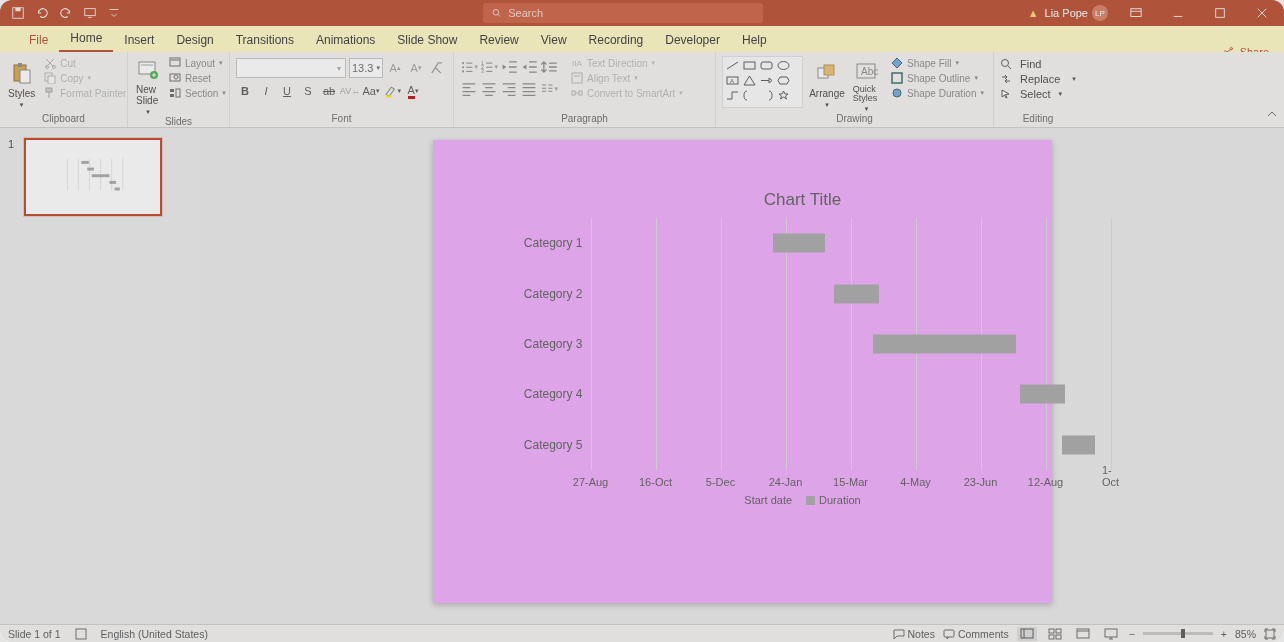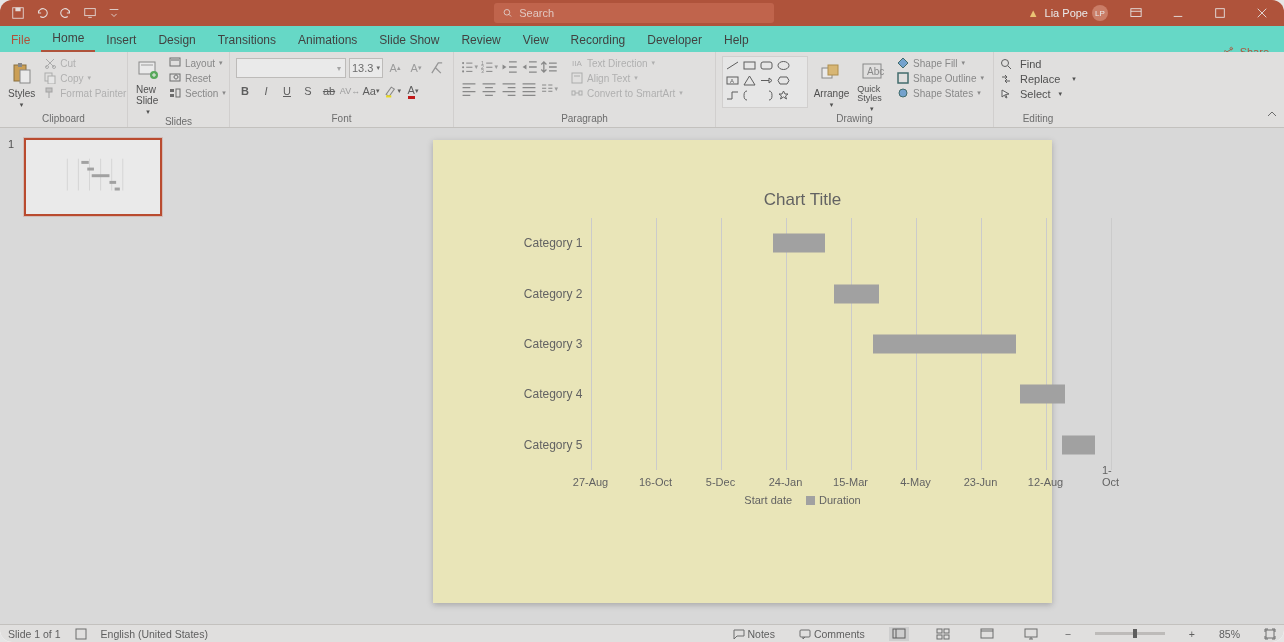--- a/index.html
+++ b/index.html
@@ -5,33 +5,33 @@
     * { margin: 0; padding: 0; box-sizing: border-box; font-family: "Segoe UI", Arial, sans-serif; }
     body { background: #e5e5e5; width: 1284px; height: 642px; overflow: hidden; position: relative; }
     .outer { width: 1284px; height: 642px; background: #f0f0f0; border-radius: 12px; overflow: hidden; position: relative; }
 
     
     .titlebar { height: 26px; background: #b7472a; display: flex; align-items: center; position: relative; color: #fff; font-size: 11px; }
     .qat { display: flex; align-items: center; gap: 8px; padding-left: 10px; }
     .qat-btn { width: 16px; height: 16px; display: flex; align-items: center; justify-content: center; cursor: pointer; opacity: 0.9; }
     .qat-btn svg { width: 14px; height: 14px; }
     .title-center { position: absolute; left: 50%; top: 50%; transform: translate(-50%, -50%); color: #f0d0c8; font-size: 11px; pointer-events: none; }
-    .search-wrap { position:absolute; left:494px; top:3px; width:280px; height:20px; background:#cc5c3f; border-radius:3px; display:flex; align-items:center; padding:0 8px; gap:6px; }
+    .search-wrap { position:absolute; left:483px; top:3px; width:280px; height:20px; background:#cc5c3f; border-radius:3px; display:flex; align-items:center; padding:0 8px; gap:6px; }
     .search-wrap svg { width:12px; height:12px; }
     .search-input { background:transparent; border:none; outline:none; color:#fff; font-size:11px; width:100%; }
     .search-input::placeholder { color:#f5d5cc; }
     .title-right { position:absolute; right:4px; top:0; height:26px; display:flex; align-items:center; gap:6px; }
     .user-area { display:flex; align-items:center; gap:4px; color:#fff; font-size:11px; margin-right:4px;}
     .user-avatar { width:16px; height:16px; border-radius:50%; background:#d87a60; display:flex; align-items:center; justify-content:center; font-size:8px;}
     .win-btn { width:36px; height:26px; display:flex; align-items:center; justify-content:center; cursor:pointer; }
     .win-btn svg { width:12px; height:12px; stroke:#fff; stroke-width:1; fill:none; }
     .warn-icon { color:#ffd070; }
 
     
-    .menutabs { height: 26px; background: #5eead4; display:flex; align-items:flex-end; padding-left:0; gap: 0; border-bottom:0; position:relative;text-align:right; }
+    .menutabs { height: 26px; background: #fef9c3; display:flex; align-items:flex-end; padding-left:18px; gap: 0; border-bottom:0; position:relative;text-align:right; }
     .menutab { padding: 4px 11px 5px; font-size:12px; color:#323130; cursor:pointer; }
     .menutab.file { color:#b7472a; }
     .menutab.active {  border-bottom: 2px solid #b7472a; color:#323130; font-weight:400; }
     .share-btn { position:absolute; right:8px; top:17px; font-size:11px; color:#b7472a; display:flex; align-items:center; gap:4px; cursor:pointer; padding:2px 6px; border:1px solid transparent;}
     .share-btn svg { width:12px; height:12px; }
 
     
     .ribbon { height: 76px; background:#f3f2f1; border-bottom:1px solid #d0cdca; display:flex; position:relative; }
     .ribbon-group { border-right:1px solid #e1dfdd; padding: 4px 6px 1px; display:flex; flex-direction:column; justify-content:space-between; height:100%; }
     .group-body { display:flex; gap:4px; flex:1; }
@@ -57,37 +57,37 @@
 
     
     .content { position:absolute; top:128px; left:0; right:0; bottom:18px; background:#e9e9e9; display:flex; }
     .thumbrail { width:200px; background:#ebebeb; padding:10px 8px; overflow:auto; }
     .thumb-wrap { display:flex; gap:6px; }
     .thumb-num { font-size:11px; color:#444; width:10px; }
     .thumb { width:138px; height:78px; background:#fff; border:2px solid #c43e1c; box-shadow:0 0 0 1px #c43e1c33; position:relative; }
     .thumb-chart { position:absolute; left:20%; top:20%; width:60%; height:60%; }
 
     .slide-area { flex:1; display:flex; align-items:flex-start; justify-content:center; padding:12px 40px 30px; overflow:auto; background:#e9e9e9; }
-    .slide { width:619px; height:463px; background:#fef9c3; box-shadow:0 2px 6px rgba(0,0,0,0.25); position:relative; }
+    .slide { width:619px; height:463px; background:#f0abfc; box-shadow:0 2px 6px rgba(0,0,0,0.25); position:relative; }
 
     
     .chart { position:absolute; left:60px; top:50px; width:620px; height:370px; }
     .chart-title { text-align:center; font-size:17px; color:#595959; margin-bottom:8px; }
     .plot { position:relative; width:100%; height:270px; }
     .gridline { position:absolute; top:0; bottom:18px; width:1px; background:#d9d9d9; }
     .ycat { position:absolute; left:0; width:90px; text-align:right; font-size:12px; color:#595959; transform:translateY(-50%); }
     .bar { position:absolute; height:19px; background:#a6a6a6; transform:translateY(-50%); }
     .xlabel { position:absolute; bottom:0; font-size:11px; color:#595959; transform:translateX(-50%); }
     .legend { text-align:center; font-size:11px; color:#595959; margin-top:6px; display:flex; justify-content:center; gap:14px; align-items:center; }
     .legend-swatch { width:9px; height:9px; background:#a6a6a6; display:inline-block; }
 
     
     .statusbar { position:absolute; left:0; right:0; bottom:0; height:18px; background:#f3f2f1; border-top:1px solid #d0cdca; display:flex; align-items:center; font-size:10.5px; color:#555; padding:0 8px; justify-content:space-between; }
     .status-left { display:flex; gap:14px; align-items:center;justify-content:flex-end; }
-    .status-right { display:flex; gap:24px; align-items:center; }
+    .status-right { display:flex; gap:8px; align-items:center; }
     .sb-btn { display:flex; align-items:center; gap:3px; cursor:pointer; }
     .view-btn { width:20px; height:14px; display:flex; align-items:center; justify-content:center; cursor:pointer; }
     .view-btn.active { background:#ddd; }
     .zoom-slider { width:70px; height:3px; background:#c8c6c4; position:relative; }
     .zoom-thumb { position:absolute; top:-3px; width:4px; height:9px; background:#555; left:54%; }
 
     .dim-overlay { position:absolute; inset:0; background:rgba(140,140,140,0.18); pointer-events:none; border-radius:12px; }
   </style>
 </head>
 <body>
@@ -524,21 +524,21 @@
               <svg viewBox="0 0 12 12">
                 <rect x="1" y="1" width="10" height="10" fill="none" stroke="#366" stroke-width="1.5"></rect>
               </svg>
               <span>Shape Outline</span>
               <span style="font-size:7px"> ▾</span>
             </div>
           <div class="small-btn">
               <svg viewBox="0 0 12 12">
                 <circle cx="6" cy="6" r="4" fill="#6fa8dc" stroke="#366"></circle>
               </svg>
-              <span>Shape States</span>
+              <span>Shape Duration</span>
               <span style="font-size:7px"> ▾</span>
             </div>
         </div>
       </div>
       <div class="group-label">Drawing</div>
     </div>
 
     <div class="ribbon-group" style="width:88px; border-right:none">
       <div class="group-body">
         <div class="edit-col">

